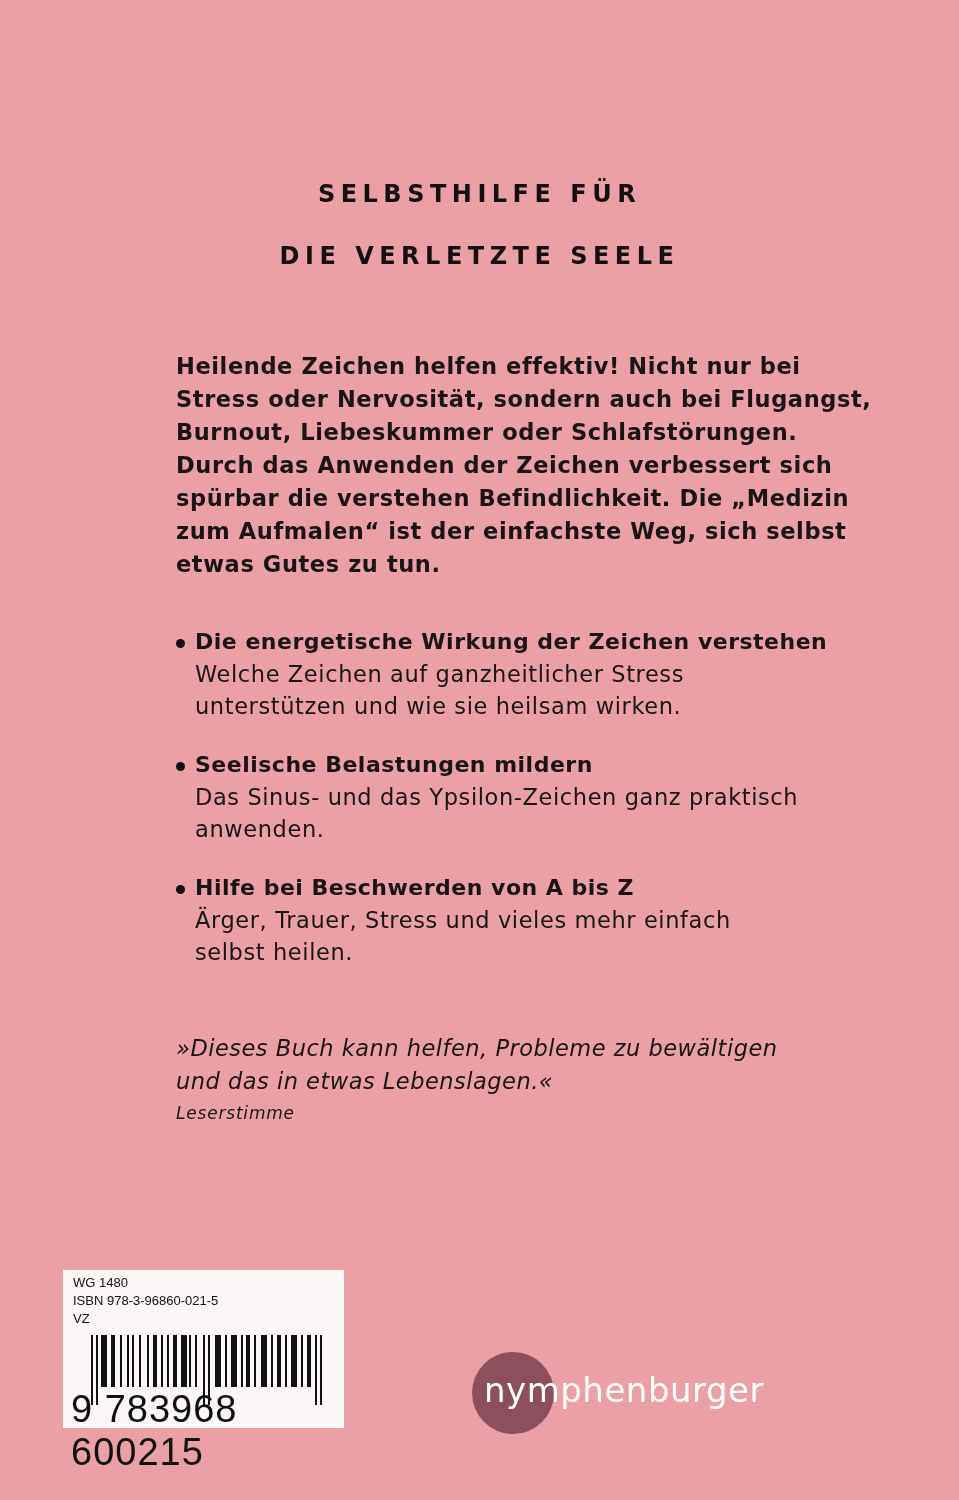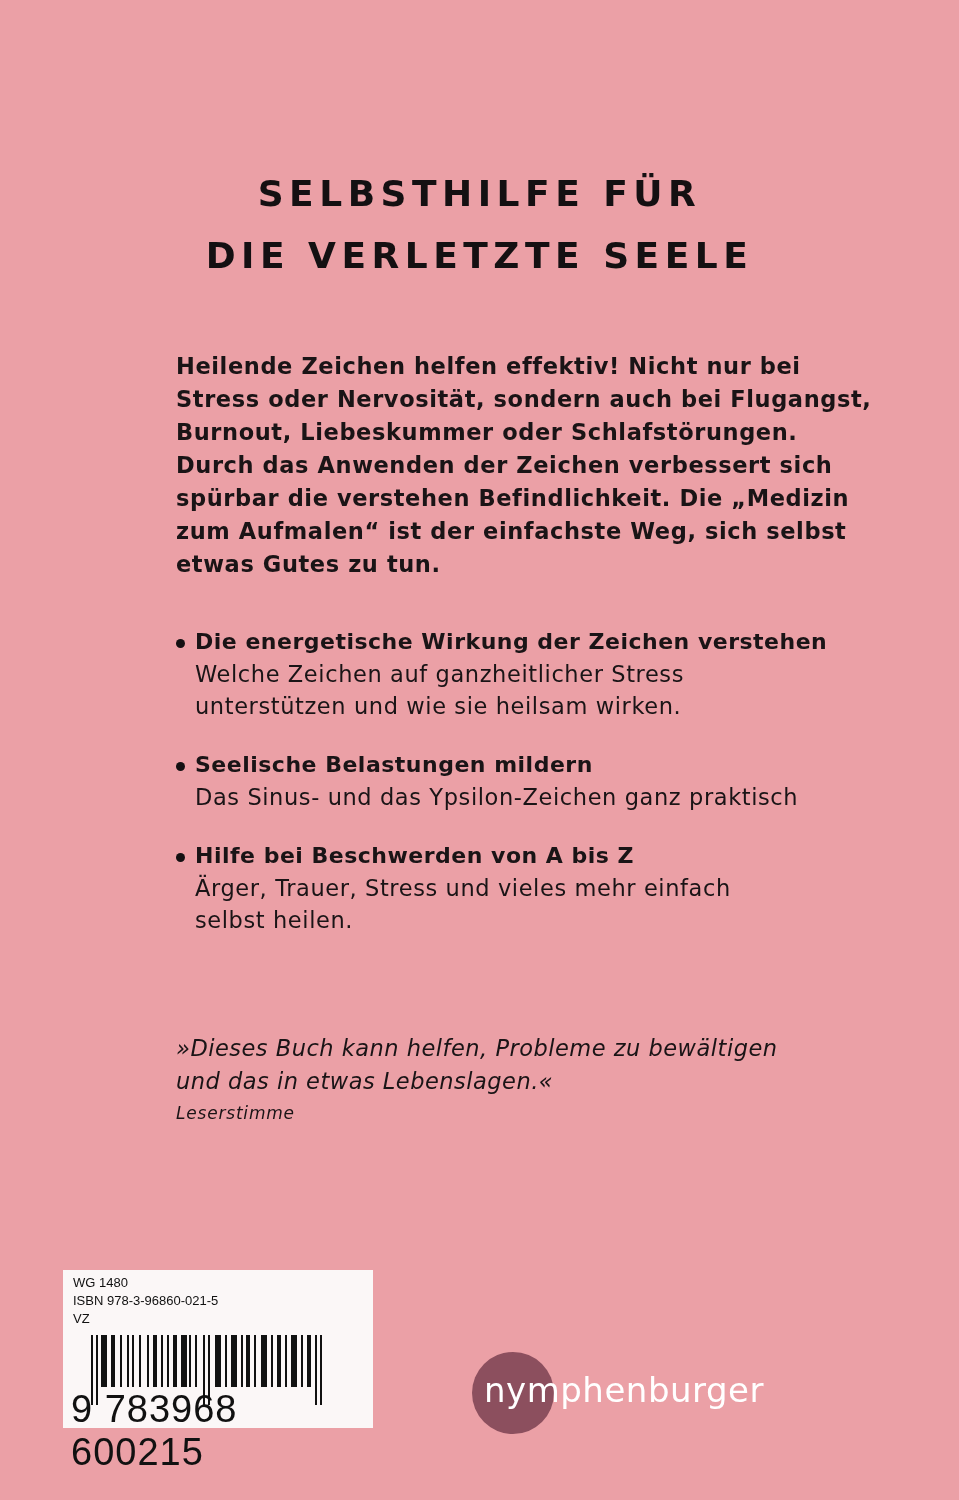--- a/index.html
+++ b/index.html
@@ -6,21 +6,21 @@
   body {
     width:959px; height:1500px; overflow:hidden;
     background:#EBA0A6;
     font-family:"DejaVu Sans", sans-serif;
     color:#1a1416;
     position:relative;
   }
   .title {
     position:absolute; left:0; width:959px; top:163px;
     text-align:center; font-family:"DejaVu Sans", sans-serif;
-    font-weight:bold; font-size:36px; letter-spacing:5.5px; line-height:62px;
+    font-weight:bold; font-size:24px; letter-spacing:5.5px; line-height:62px;
     color:#141012;
   }
   .intro {
     position:absolute; left:176px; top:350px; width:700px;
     font-size:22.5px; line-height:33px; letter-spacing:0.6px;font-weight:bold;
   }
   .intro div { white-space:nowrap; }
   .bullets { position:absolute; left:176px; top:612px; width:720px; }
   .bullet { position:relative; padding-left:19px; margin-bottom:27px; }
   .bullet .dot {
@@ -32,21 +32,20 @@
   .bullet .body div { white-space:nowrap; }
   .quote {
     position:absolute; left:176px; top:1032px; width:720px;
     font-style:italic; font-size:22.5px; line-height:33px; letter-spacing:0.5px;
   }
   .quote div { white-space:nowrap; }
   .quote .src { font-size:17px; line-height:26px; margin-top:2px; letter-spacing:0.8px; }
   .isbn-box {
     position:absolute; left:63px; top:1270px; width:281px; height:158px;
     background:#fbf7f7;
-    padding-left:29px;
   }
   .isbn-box .meta {
     position:absolute; left:10px; top:4px;
     font-family:"Liberation Sans", sans-serif; font-size:13px; line-height:18px; color:#111;
   }
   .barcode { position:absolute; left:28px; top:65px; width:240px; height:70px; }
   .barcode-digits {
     position:absolute; left:8px; top:118px; width:265px;
     font-family:"Liberation Sans", sans-serif; font-size:38px; color:#111; letter-spacing:1px;
   }
@@ -86,20 +85,21 @@
     <div class="body">
       <div>Welche Zeichen auf ganzheitlicher Stress</div>
       <div>unterstützen und wie sie heilsam wirken.</div>
     </div>
   </div>
   <div class="bullet">
     <span class="dot"></span>
     <div class="head">Seelische Belastungen mildern</div>
     <div class="body">
       <div>Das Sinus- und das Ypsilon-Zeichen ganz praktisch</div>
+      <div>anwenden.</div>
     </div>
   </div>
   <div class="bullet">
     <span class="dot"></span>
     <div class="head">Hilfe bei Beschwerden von A bis Z</div>
     <div class="body">
       <div>Ärger, Trauer, Stress und vieles mehr einfach</div>
       <div>selbst heilen.</div>
     </div>
   </div>

